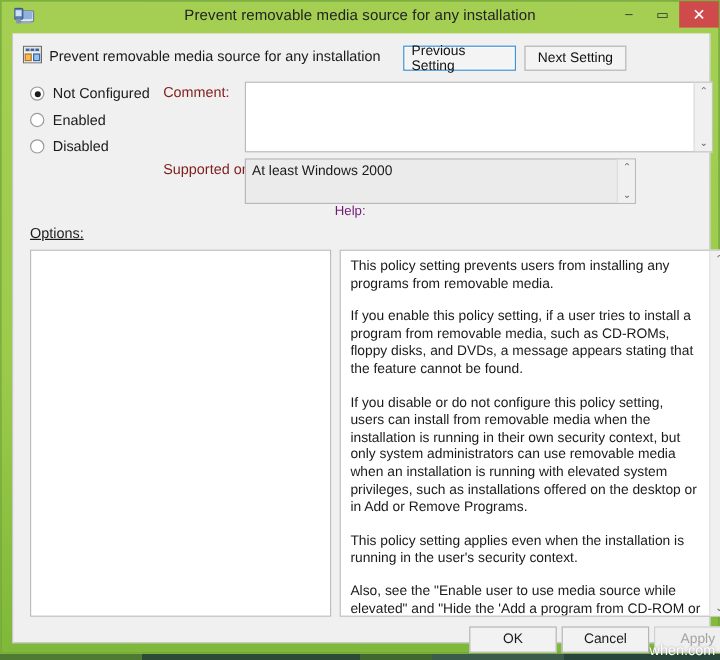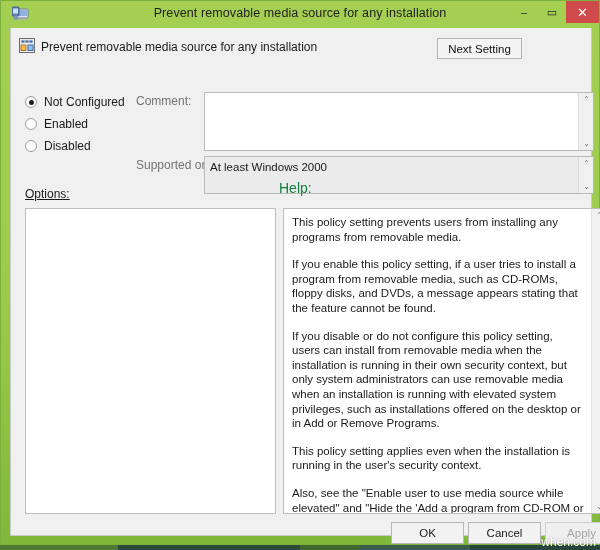--- a/index.html
+++ b/index.html
@@ -111,21 +111,20 @@
     cursor: default;
     padding: 0 6px;
   }
   #btn-prev { left: 325px; width: 94px; border-color: #3c93d6; box-shadow: inset 0 0 0 1px #fff; }
   #btn-next { left: 426px; width: 85px; }
 
   
   #cfg {
     position: relative;
     height: 112px;
-    margin-top: 24px;
   }
   .radio-row {
     position: absolute; left: 14px;
     display: flex; align-items: center;
     font-size: 12px; color: #1a1a1a;
   }
   #r-notconf { top: 5px; }
   #r-enabled { top: 27px; text-align: center; }
   #r-disabled { top: 49px; }
   .radio {
@@ -137,33 +136,33 @@
     flex: none;
   }
   .radio.checked::after {
     content: "";
     position: absolute; left: 2.5px; top: 2.5px;
     width: 5px; height: 5px; border-radius: 50%;
     background: #1d1d1d;
   }
   .fld-label {
     position: absolute;
-    font-size: 12px; color: #737373;
+    font-size: 12px; color: #7f1d1d;
   }
   #lbl-comment { left: 125px; top: 4px; }
   #lbl-supported { left: 125px; top: 68px; }
 
   .txtbox {
     position: absolute;
     background: #fff;
     border: 1px solid #b9b9b9;
     display: flex;
   }
   #box-comment { left: 193px; top: 2px; width: 390px; height: 59px; }
-  #box-supported { left: 193px; top: 66px; width: 390px; height: 38px; background: #ebebeb; }
+  #box-supported { left: 193px; top: 66px; width: 326px; height: 38px; background: #ebebeb; }
   .txtbox .content {
     flex: 1 1 auto;
     font-size: 11.5px;
     color: #1a1a1a;
     padding: 3px 5px;
     overflow: hidden;
     line-height: 14px;
   }
   .vscroll {
     flex: none;
@@ -175,21 +174,21 @@
   .vscroll .arrow {
     position: absolute; left: 0; width: 15px; height: 13px;
     display: flex; align-items: center; justify-content: center;
     font-size: 8px; color: #6d6d6d;
   }
   .vscroll .arrow.up { top: 0; }
   .vscroll .arrow.down { bottom: 0; }
 
   
   #lbl-options { position: absolute; left: 14px; top: 159px; font-size: 12px; color: #1a1a1a; text-decoration: underline; }
-  #lbl-help    { position: absolute; left: 268px; top: 152px; font-size: 14px; color: #15803d; }
+  #lbl-help    { position: absolute; left: 268px; top: 142px; font-size: 11px; color: #701a75; }
 
   
   #panel-options {
     position: absolute; left: 14px; top: 180px;
     width: 251px; height: 306px;
     background: #fff;
     border: 1px solid #bdbdbd;
   }
   #panel-help {
     position: absolute; left: 272px; top: 180px;
@@ -269,20 +268,21 @@
           <rect x="0.5" y="0.5" width="15" height="14" fill="#f6f6f6" stroke="#6a6a6a"></rect>
           <rect x="1.5" y="1.5" width="13" height="4" fill="#d9d9d9"></rect>
           <rect x="2.5" y="2.5" width="3" height="2" fill="#3b63a5"></rect>
           <rect x="6.5" y="2.5" width="3" height="2" fill="#3b63a5"></rect>
           <rect x="10.5" y="2.5" width="3" height="2" fill="#3b63a5"></rect>
           <rect x="2" y="7" width="5" height="5.5" fill="#ffb84d" stroke="#a8762a"></rect>
           <rect x="9" y="7" width="5" height="5.5" fill="#8fc4f0" stroke="#3b63a5"></rect>
         </svg>
       </span>
       <div class="pol-name">Prevent removable media source for any installation</div>
+      <div class="navbtn" id="btn-prev">Previous Setting</div>
       <div class="navbtn" id="btn-next">Next Setting</div>
     </div>
 
     <div id="cfg">
 
       <div class="radio-row" id="r-notconf">
         <span class="radio checked"></span>
         <span>Not Configured</span>
       </div>
       <div class="radio-row" id="r-enabled">

